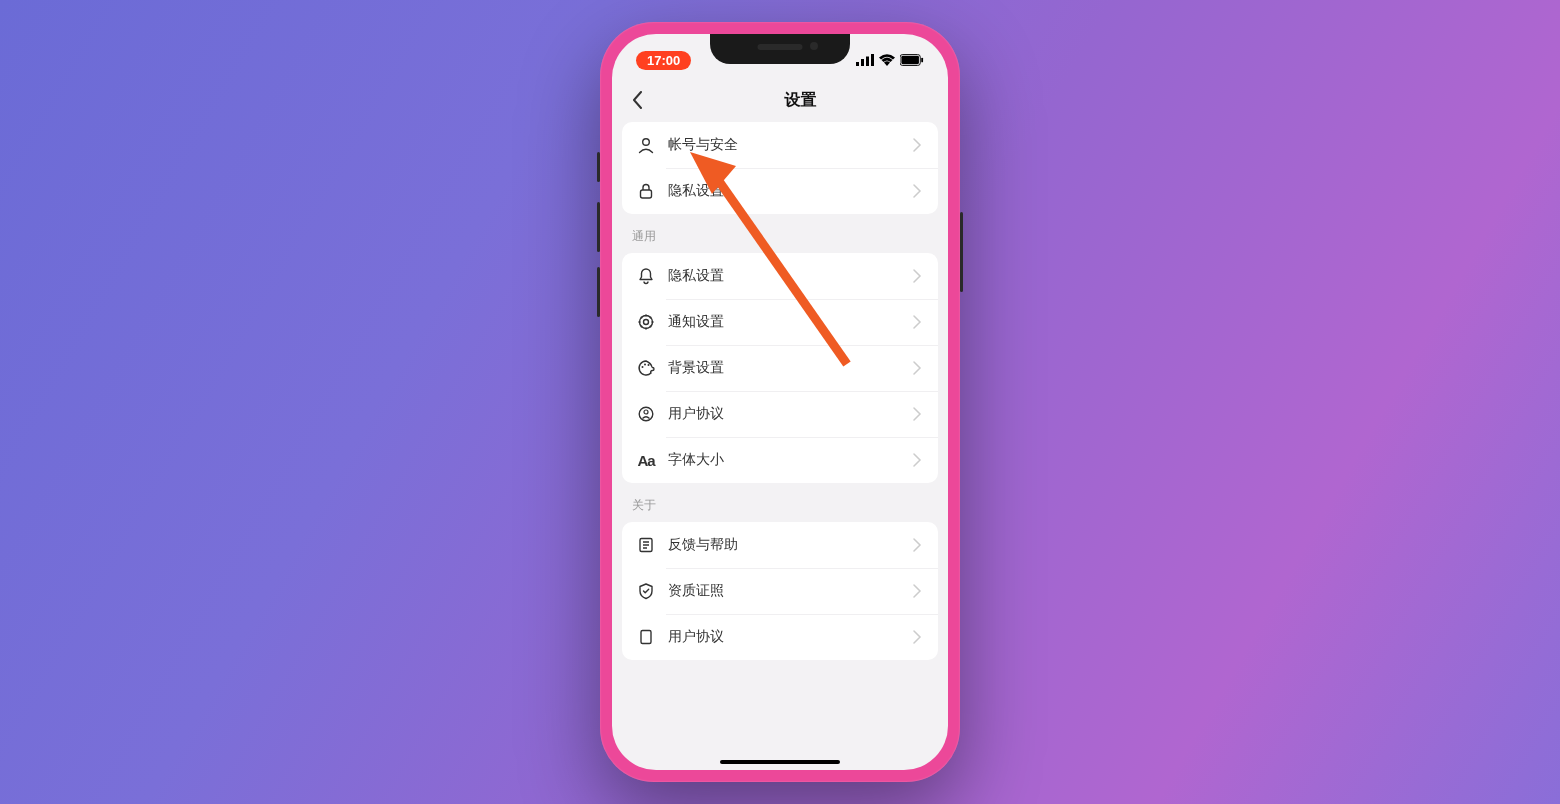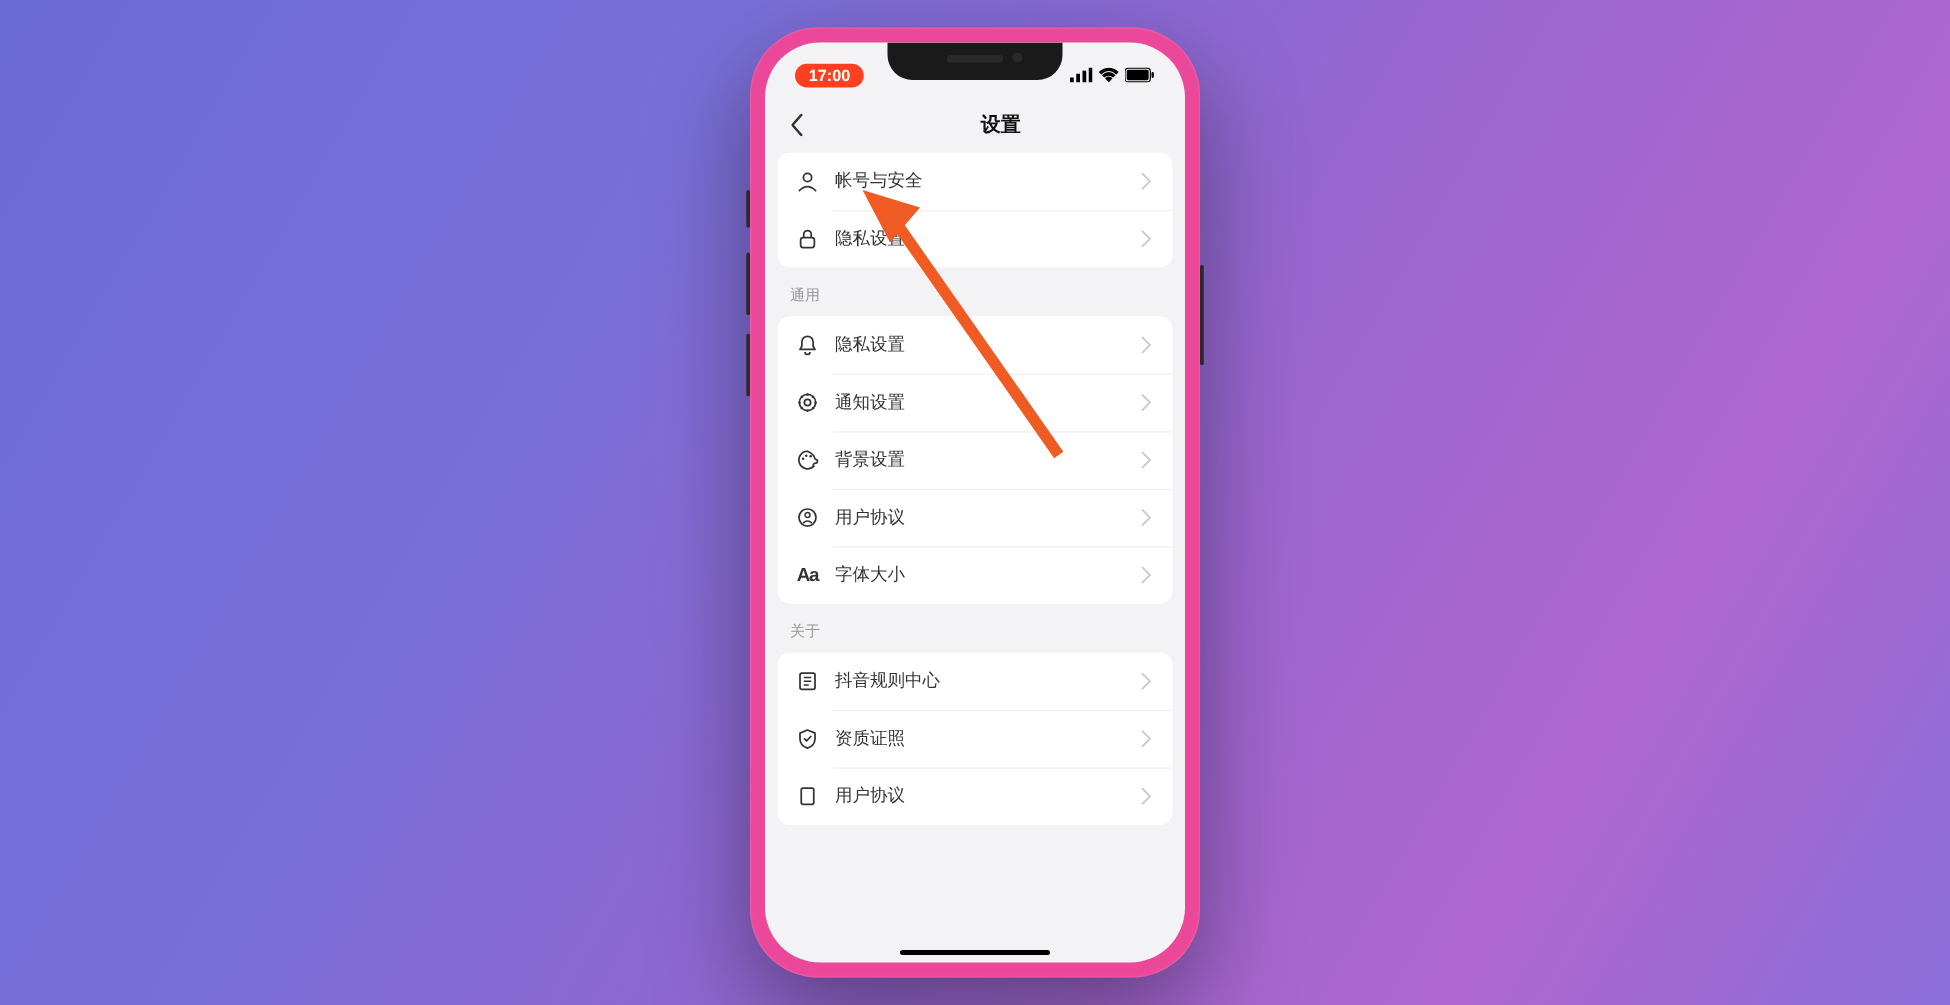--- a/index.html
+++ b/index.html
@@ -326,21 +326,21 @@
 
       <div class="section-header">关于</div>
       <div class="section-group">
         <div class="list-item">
           <span class="item-icon">
               <svg width="18" height="18" viewBox="0 0 18 18">
                 <rect x="3" y="2.5" width="12" height="13" rx="1.5" fill="none" stroke="#333" stroke-width="1.4"></rect>
                 <path d="M6 6h6M6 9h6M6 12h4" stroke="#333" stroke-width="1.3"></path>
               </svg>
             </span>
-          <span class="item-label">抖音规则中心</span>
+          <span class="item-label">反馈与帮助</span>
           <svg class="item-chevron" viewBox="0 0 8 14">
               <path d="M1 1 L7 7 L1 13" stroke="#ccc" stroke-width="1.5" fill="none" stroke-linecap="round"></path>
             </svg>
         </div>
         <div class="list-item">
           <span class="item-icon">
               <svg width="18" height="18" viewBox="0 0 18 18">
                 <path d="M9 2 L15 4.5 V9 C15 13 12 15.5 9 16.5 C6 15.5 3 13 3 9 V4.5 Z" fill="none" stroke="#333" stroke-width="1.4" stroke-linejoin="round"></path>
                 <path d="M6.5 9 L8.2 10.7 L11.7 7.2" fill="none" stroke="#333" stroke-width="1.4" stroke-linecap="round" stroke-linejoin="round"></path>
               </svg>

